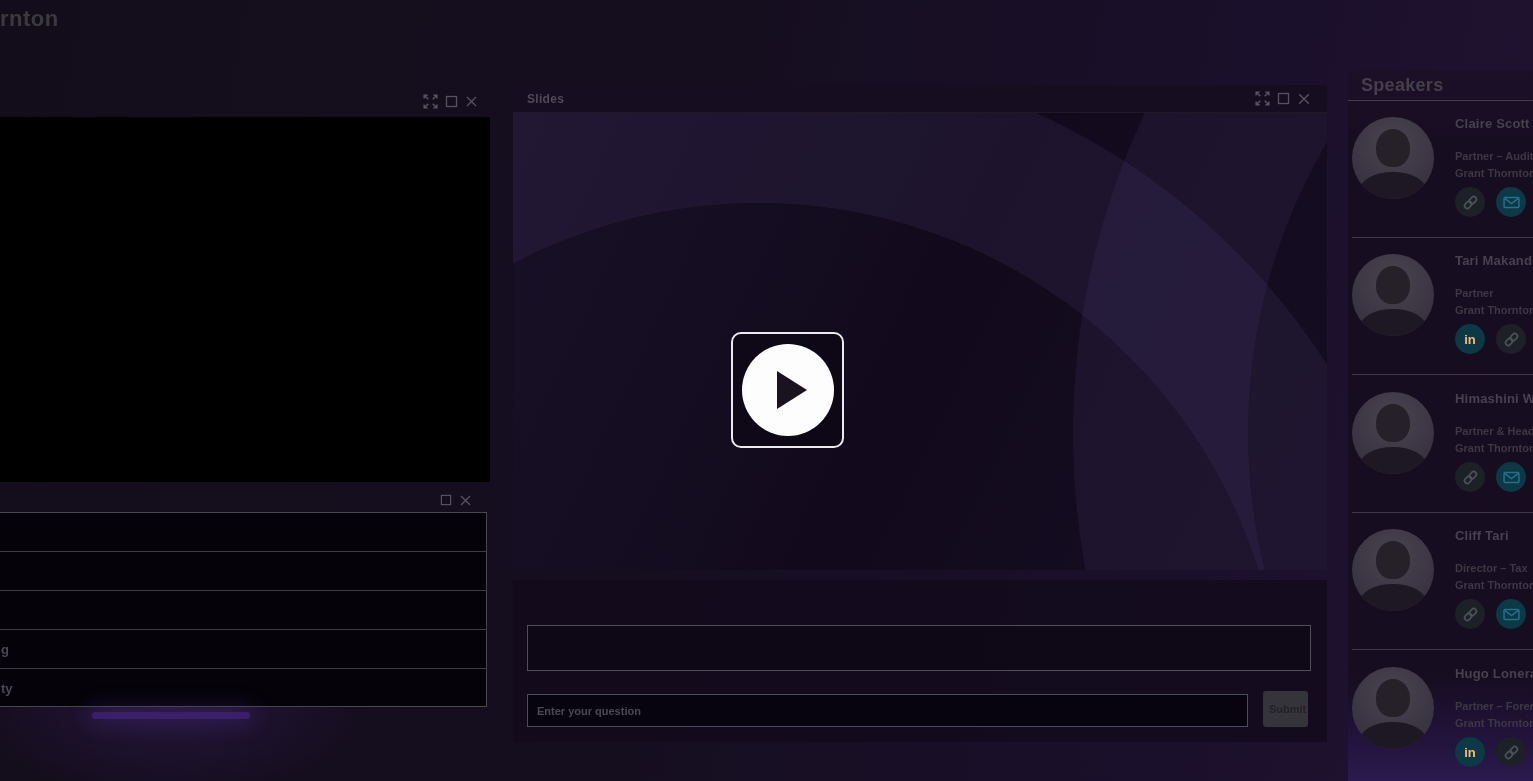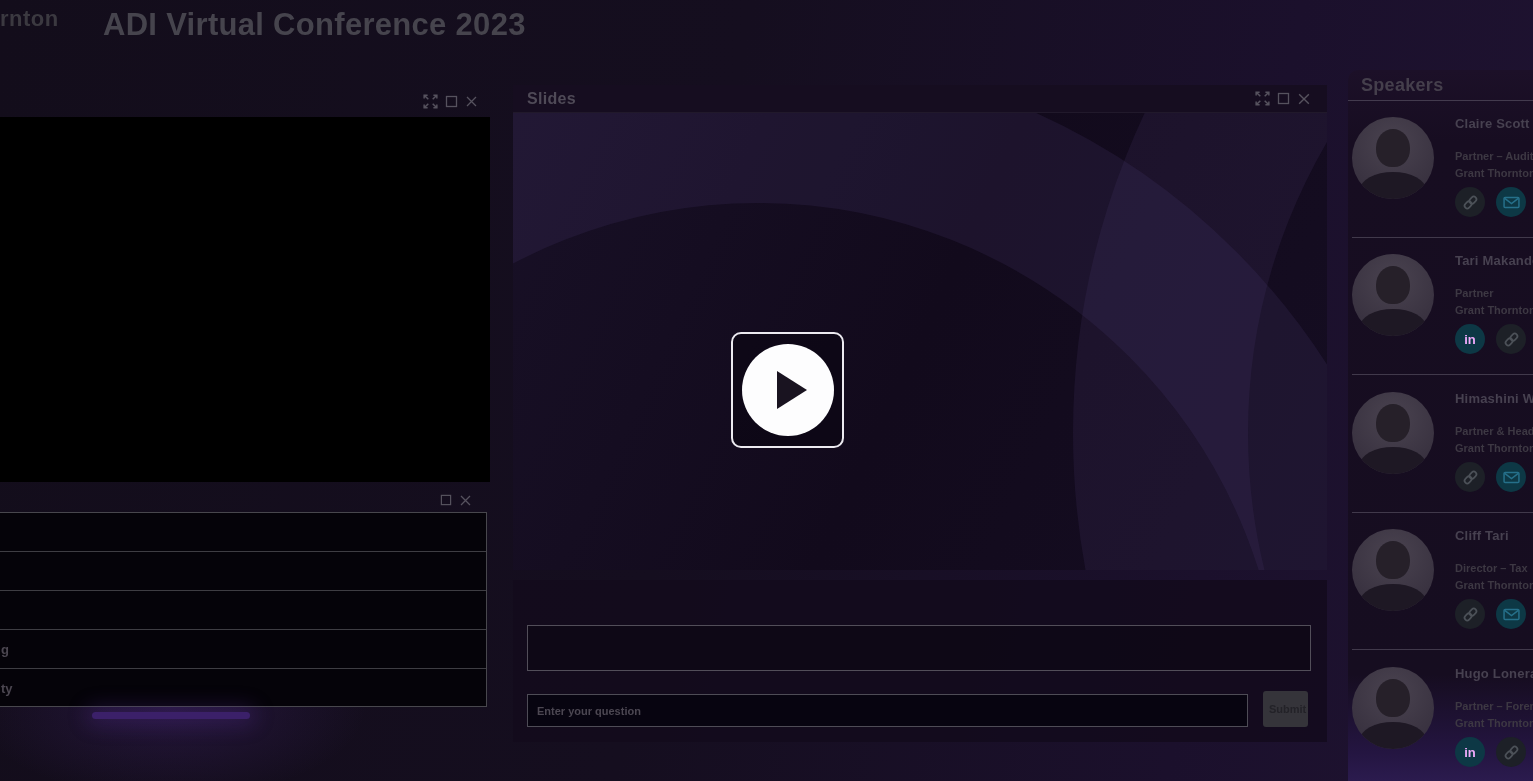--- a/index.html
+++ b/index.html
@@ -24,21 +24,21 @@
   
   .list-panel{left:-36px;top:488px;width:523px;height:220px;}
   .list-panel .phead{position:absolute;left:0;top:0;right:0;height:24px;display:flex;align-items:center;justify-content:flex-end;padding-right:15px;box-sizing:border-box;}
   .list-box{position:absolute;left:0;top:24px;right:0;height:195px;box-sizing:border-box;border:1px solid rgba(140,140,146,0.5);background:#050309;}
   .list-row{height:39px;box-sizing:border-box;border-bottom:1px solid rgba(120,120,126,0.5);display:flex;align-items:center;padding-left:36px;font-size:13px;font-weight:bold;color:#4b4650;white-space:nowrap;}
   .list-row:last-child{border-bottom:none;}
   .hscroll{left:92px;top:712px;width:158px;height:7px;border-radius:4px;background:#3b2069;box-shadow:0 0 20px 6px rgba(96,52,168,0.25);}
   
   .slides-panel{left:513px;top:85px;width:814px;height:485px;background:#160d20;}
   .slides-panel .phead{position:absolute;left:0;top:0;right:0;height:28px;display:flex;align-items:center;padding:0 16px 0 14px;box-sizing:border-box;border-bottom:1px solid rgba(255,255,255,0.05);}
-  .ptitle{font-size:16px;font-weight:bold;color:#4f4a57;letter-spacing:0.3px;}
+  .ptitle{font-size:12px;font-weight:bold;color:#4f4a57;letter-spacing:0.3px;}
   .phead .win-icons{margin-left:auto;}
   .slides-content{position:absolute;left:0;top:28px;right:0;bottom:0;overflow:hidden;
     background:linear-gradient(115deg,#181026 0%,#120a1c 50%,#150d22 100%);}
   .ring{position:absolute;border-radius:50%;}
   .ring.r1{left:-430px;top:-60px;width:1050px;height:1050px;border:150px solid rgba(88,70,130,0.16);}
   .ring.r2{left:560px;top:-430px;width:1150px;height:1150px;border:175px solid rgba(88,70,130,0.15);}
   .play-btn{position:absolute;left:218px;top:219px;width:113px;height:116px;box-sizing:border-box;border:2px solid #eceaf0;border-radius:10px;background:rgba(10,6,16,0.55);display:flex;align-items:center;justify-content:center;cursor:pointer;}
   .play-circle{width:92px;height:92px;border-radius:50%;background:#fdfdfe;display:flex;align-items:center;justify-content:center;}
   .play-tri{width:0;height:0;border-left:30px solid #191320;border-top:19px solid transparent;border-bottom:19px solid transparent;margin-left:8px;}
   
@@ -60,29 +60,28 @@
   .avatar::before{content:"";position:absolute;left:50%;top:15%;transform:translateX(-50%);width:34px;height:38px;border-radius:50% 50% 46% 46%;background:#262029;}
   .avatar::after{content:"";position:absolute;left:50%;bottom:-9px;transform:translateX(-50%);width:66px;height:36px;border-radius:50% 50% 0 0;background:#1e1824;}
   .sp-name{position:absolute;left:107px;top:6px;font-size:13px;font-weight:bold;color:#474150;white-space:nowrap;letter-spacing:0.2px;}
   .sp-role{position:absolute;left:107px;top:40px;font-size:11px;font-weight:bold;color:#3d3843;white-space:nowrap;}
   .sp-company{position:absolute;left:107px;top:57px;font-size:11px;font-weight:bold;color:#3d3843;white-space:nowrap;}
   .sp-icons{position:absolute;left:107px;top:77px;display:flex;gap:11px;}
   .icon-circle{width:30px;height:30px;border-radius:50%;display:flex;align-items:center;justify-content:center;cursor:pointer;}
   .icon-circle.dark{background:#1d2027;}
   .icon-circle.teal{background:#0d3845;}
   .icon-circle svg{display:block;}
-  .in-glyph{font-size:13px;font-weight:bold;color:#f0abfc;font-family:"Liberation Sans",sans-serif;}
+  .in-glyph{font-size:13px;font-weight:bold;color:#fdba74;font-family:"Liberation Sans",sans-serif;}
 </style>
 </head>
 <body>
 
 <div id="app">
 
   <div class="abs logo-frag">rnton</div>
-  <div class="abs page-title">ADI Virtual Conference 2023</div>
 
   <div class="abs video-panel">
     <div class="phead">
       <div class="win-icons">
         <span>
             <svg width="15" height="15" viewBox="0 0 13 13">
               <path d="M1 4 V1 H4 M9 1 H12 V4 M12 9 V12 H9 M4 12 H1 V9 M1.5 1.5 L4.6 4.6 M11.5 1.5 L8.4 4.6 M11.5 11.5 L8.4 8.4 M1.5 11.5 L4.6 8.4"></path>
             </svg>
           </span>
         <span>

